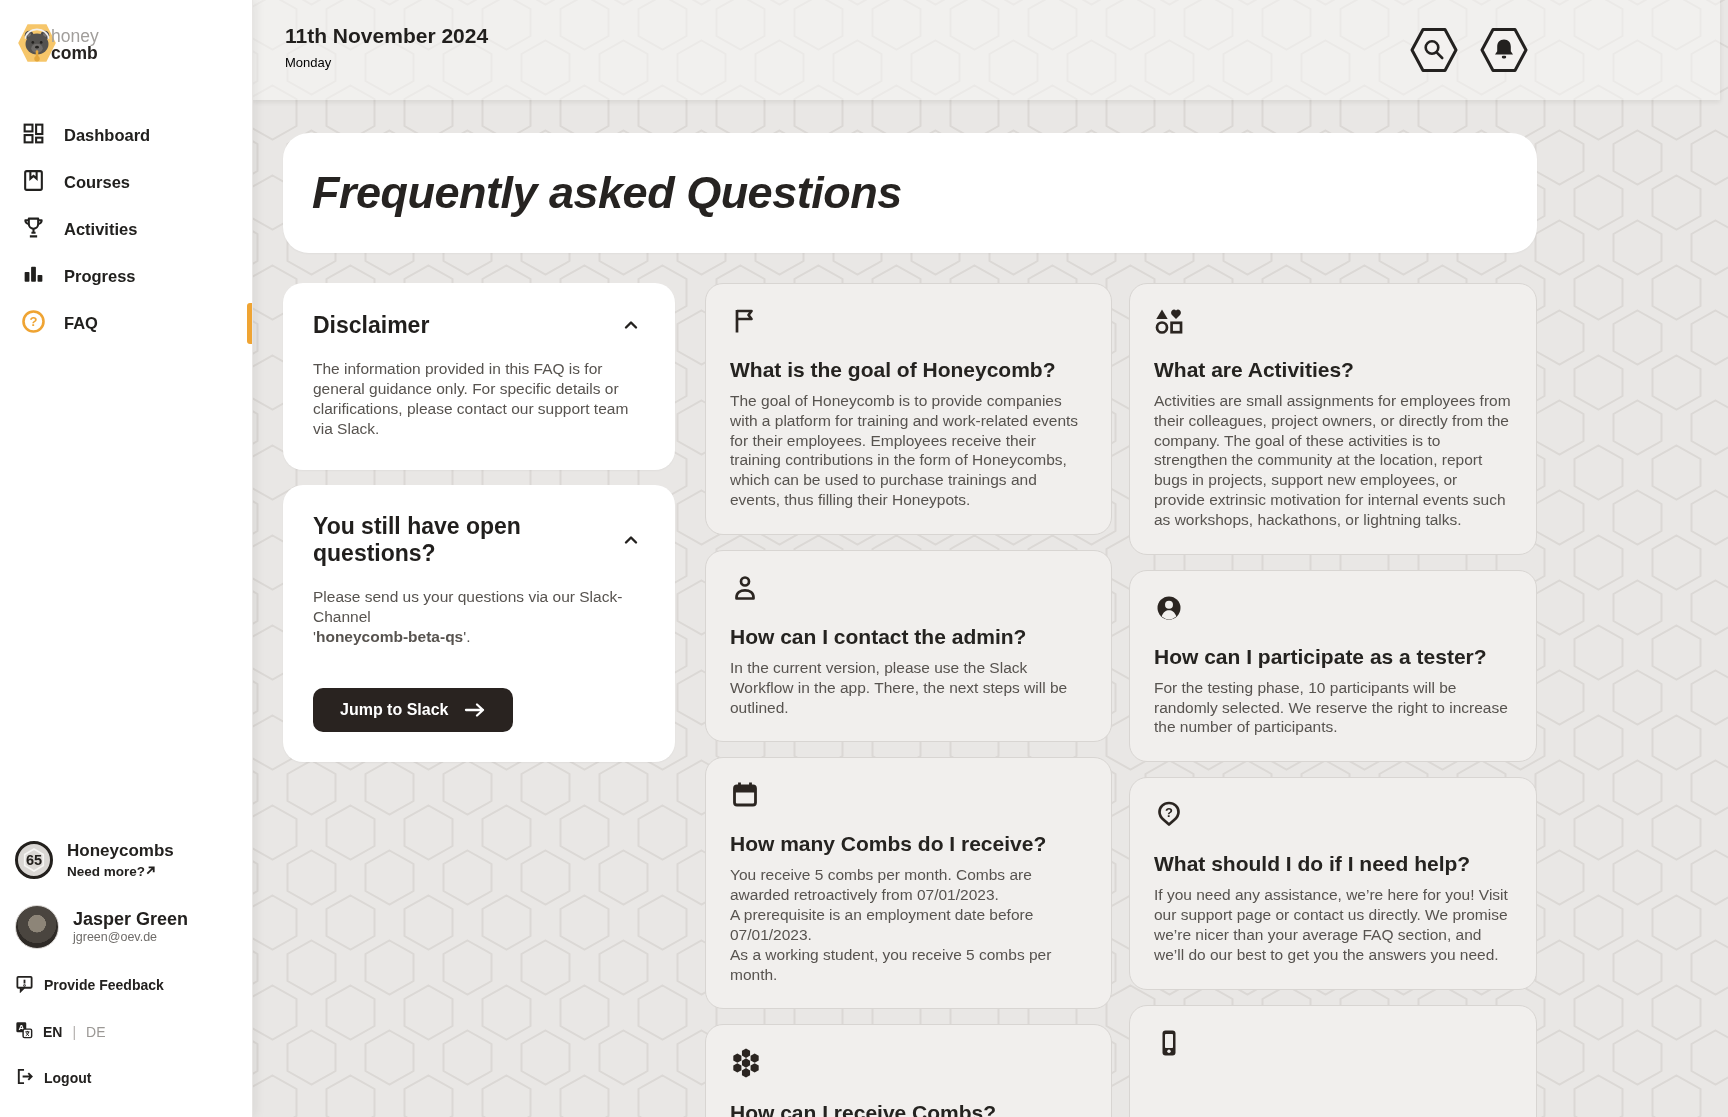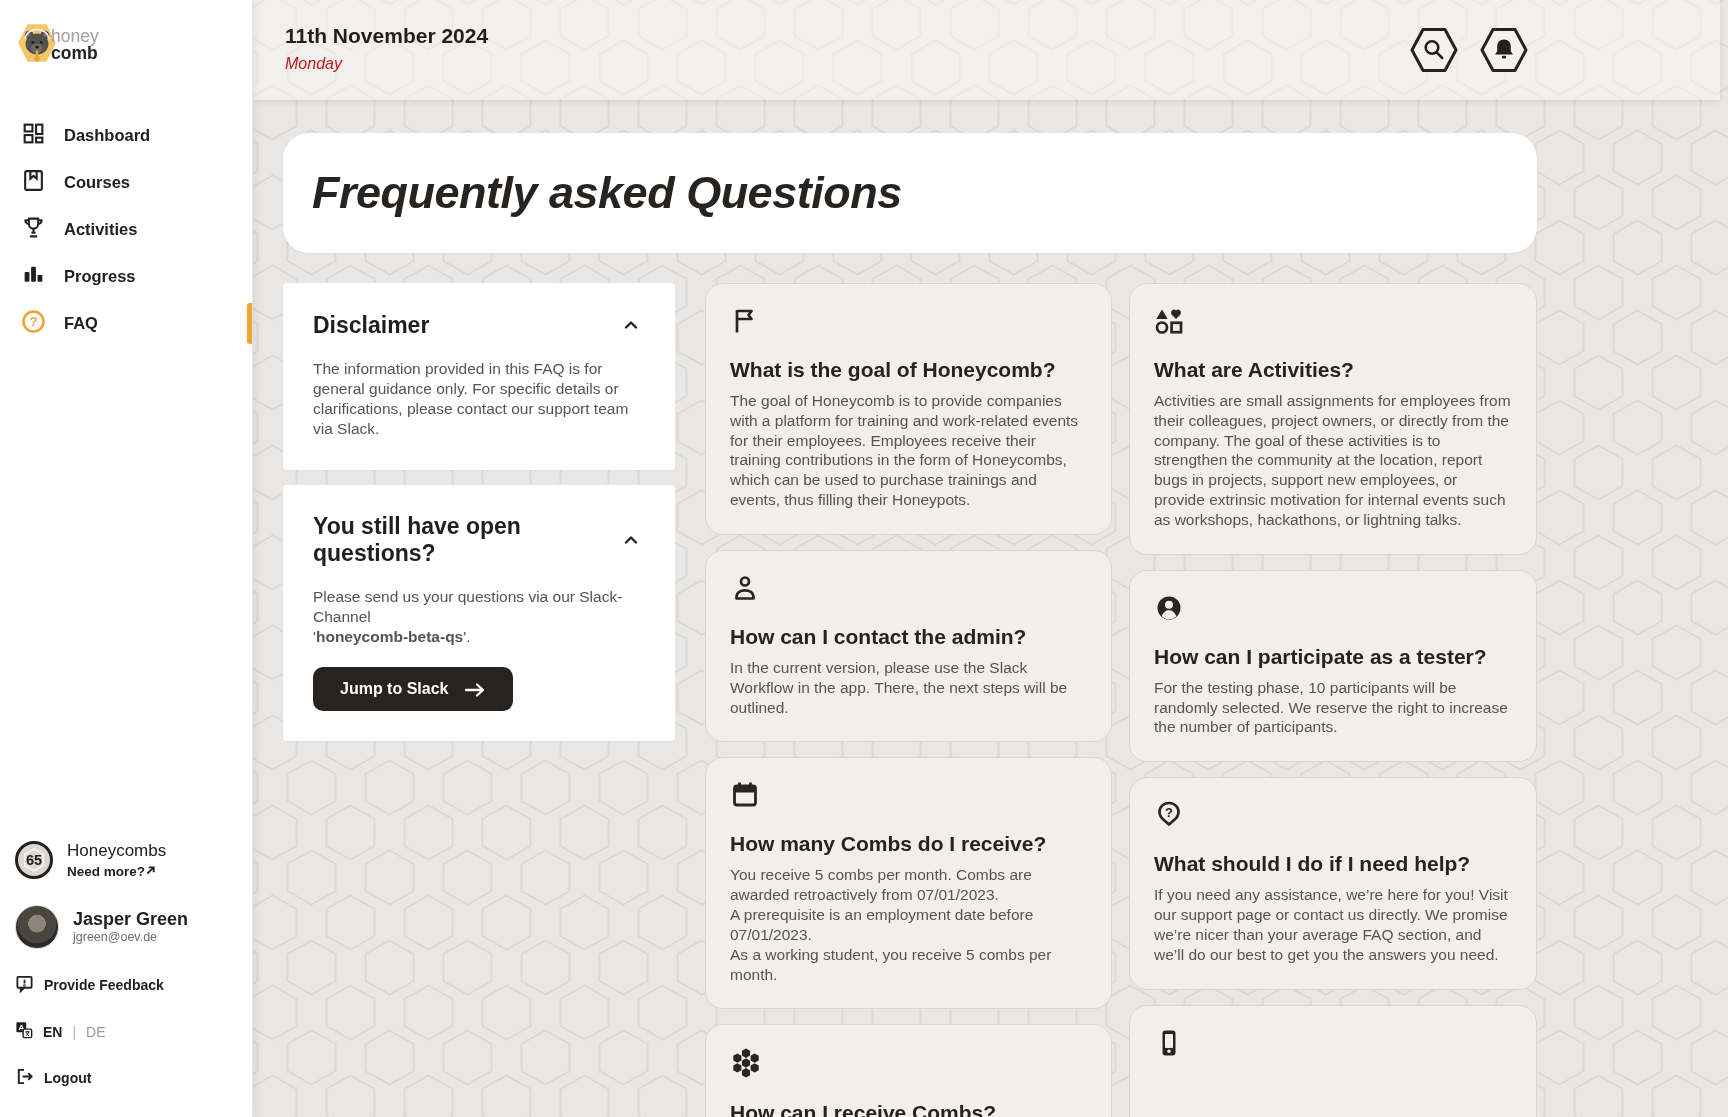--- a/index.html
+++ b/index.html
@@ -17,58 +17,58 @@
   .nav-item { display:flex; align-items:center; gap:18px; height:47px; padding-left:21px; cursor:pointer;
               font-size:16.5px; font-weight:700; color:#21201e; position:relative; }
   .nav-item svg { flex:0 0 auto; }
   .active-bar { position:absolute; right:0; top:3px; width:5px; height:41px; background:#EFA433; border-radius:3px 0 0 3px; }
   .side-bottom { margin-top:auto; padding:0 10px 28px 15px; }
   .hc-row { display:flex; align-items:center; gap:14px; }
   .hc-badge { width:38px; height:38px; border-radius:50%; border:3px solid #23201d; background:#dad7d4; position:relative;
               display:flex; align-items:center; justify-content:center; font-weight:700; font-size:14.5px; color:#23201d; }
   .hc-badge svg { position:absolute; inset:0; }
   .hc-badge span { position:relative; }
-  .hc-label { font-size:17px; font-weight:400; color:#23211f; }
+  .hc-label { font-size:17px; font-weight:700; color:#23211f; }
   .hc-more { font-size:13.5px; font-weight:700; color:#23211f; display:flex; align-items:center; margin-top:3px; cursor:pointer; }
   .user-row { display:flex; align-items:center; gap:14px; margin-top:26px; cursor:pointer; }
   .avatar { width:44px; height:44px; border-radius:50%; background:radial-gradient(circle at 50% 42%, #8d8578 0 27%, #4a453f 28% 60%, #2e2a26 61%); border:1px solid #d8d5d2; }
   .user-name { font-size:18px; font-weight:700; color:#23211f; line-height:1.05; }
   .user-mail { font-size:12.5px; color:#6e6b68; margin-top:2px; }
   .mini-row { display:flex; align-items:center; gap:10px; margin-top:25px; font-size:14px; font-weight:700; color:#23211f; cursor:pointer; }
   .lang-sep { color:#b3b0ad; font-weight:400; }
   .lang-de { color:#9b9895; font-weight:400; }
 
   
   .main { position:relative; flex:1; height:100%; overflow:hidden; }
   .hex-bg { position:absolute; inset:0; z-index:0; }
   .header { position:absolute; top:0; left:0; right:8px; height:100px; z-index:2;
             background:rgba(248,247,245,.55); box-shadow:0 2px 5px rgba(31,28,25,.09); padding:24px 0 0 32px; }
   .hdr-date { font-size:21px; font-weight:700; color:#211f1d; }
-  .hdr-day { font-size:16px; color:#b91c1c; margin-top:7px;font-style:italic; }
+  .hdr-day { font-size:13px; color:#000000; margin-top:7px; }
   .hex-btn { position:absolute; top:26px; width:52px; height:48px; cursor:pointer; background:transparent; border:none; }
   .hex-btn.search { right:260px; }
   .hex-btn.bell { right:190px; }
 
   .content { position:absolute; top:100px; left:0; right:0; bottom:0; z-index:1; padding:33px 0 0 30px; }
   .title-card { width:1254px; height:120px; background:#ffffff; border-radius:26px; display:flex; align-items:center;
                 padding-left:29px; box-shadow:0 1px 2px rgba(31,28,25,.04);font-style:italic; }
   .page-title { font-size:45px; font-weight:700; color:#262321; letter-spacing:-.5px; }
 
   .columns { display:flex; margin-top:30px; align-items:flex-start; }
   .col { display:flex; flex-direction:column; gap:15px; }
   .col1 { width:392px; }
   .col2 { width:407px; margin-left:30px; }
   .col3 { width:408px; margin-left:17px; }
 
-  .white-card { background:#ffffff; border-radius:4px; padding:28px 30px 30px 30px; box-shadow:0 1px 2px rgba(31,28,25,.04); }
+  .white-card { background:#ffffff; border-radius:20px; padding:28px 30px 30px 30px; box-shadow:0 1px 2px rgba(31,28,25,.04); }
   .wc-head { display:flex; align-items:center; justify-content:space-between; }
   .wc-title { font-size:23px; font-weight:700; color:#211f1d; }
   .chev-btn { background:none; border:none; cursor:pointer; padding:4px; display:flex; }
   .wc-body { margin-top:20px; font-size:15.5px; line-height:1.3; color:#57534f; }
-  .slack-btn { display:inline-flex; align-items:flex-end; gap:16px; margin-top:20px; background:#292320; color:#ffffff;
+  .slack-btn { display:inline-flex; align-items:center; gap:16px; margin-top:41px; background:#292320; color:#ffffff;
                border:none; border-radius:10px; padding:13px 27px; font-size:16px; font-weight:700; cursor:pointer;
                font-family:"Liberation Sans", sans-serif; }
 
   .faq-card { background:#f1efed; border:1.5px solid #d8d5d2; border-radius:18px; padding:22px 24px 24px 24px; }
   .fc-title { font-size:21px; font-weight:700; color:#252320; margin-top:18px; }
   .fc-body { font-size:15.5px; line-height:1.28; color:#57534f; margin-top:9px; white-space:pre-line; }
 
   svg text { font-family:"Liberation Sans", sans-serif; }
 </style>
 </head>

